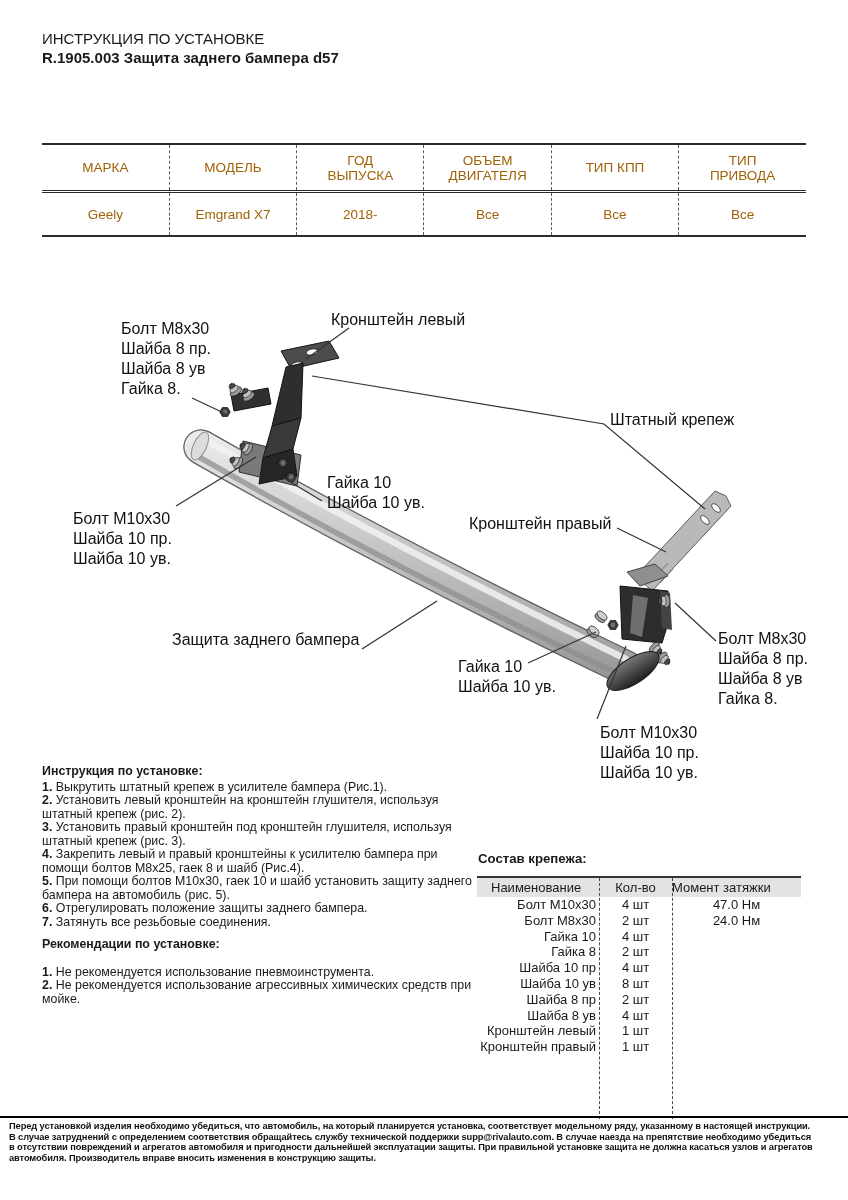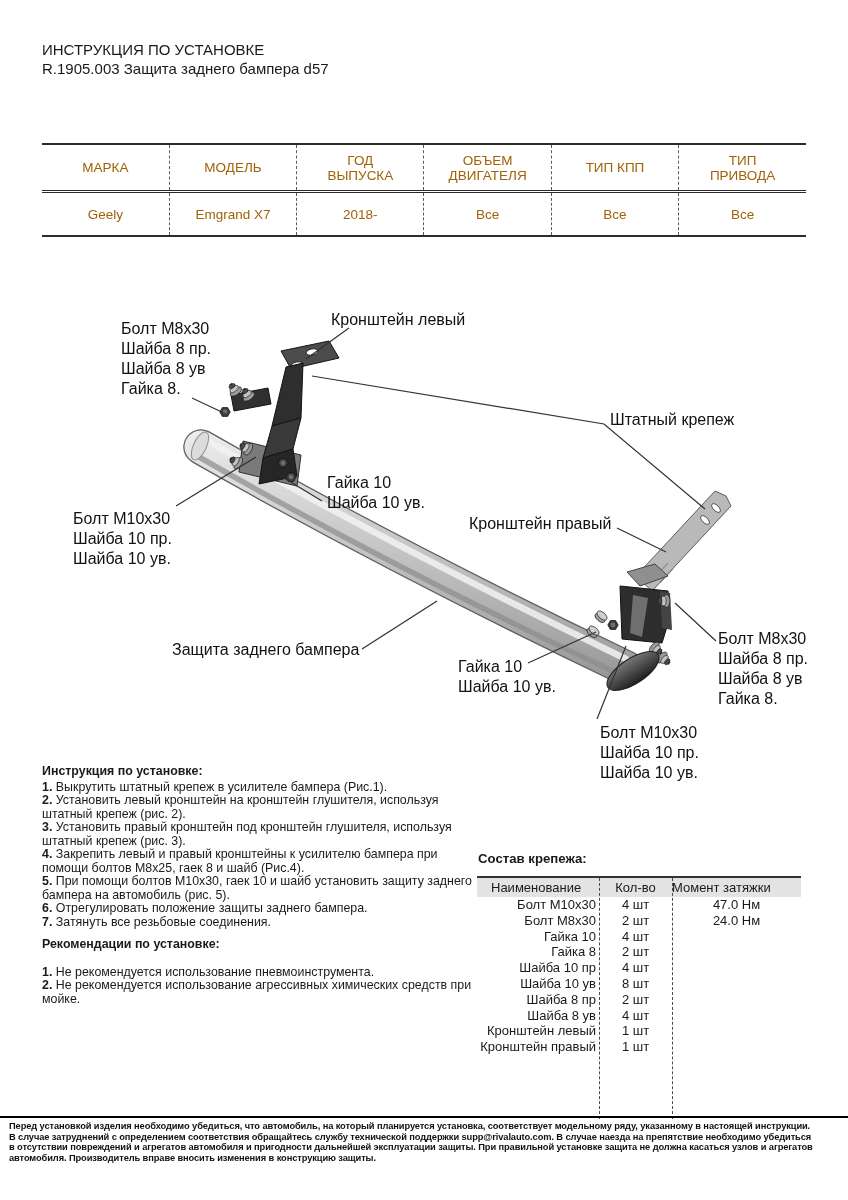--- a/index.html
+++ b/index.html
@@ -1,23 +1,23 @@
 <!DOCTYPE html>
 <html><head>
 <meta charset="utf-8">
 <style>
   html,body{margin:0;padding:0;}
   body{
     width:848px;height:1200px;position:relative;background:#ffffff;
     font-family:"Liberation Sans",sans-serif;color:#1a1a1a;overflow:hidden;
   }
   
-  .titles{position:absolute;left:42px;top:40px;font-size:15px;line-height:19px;}
+  .titles{position:absolute;left:42px;top:29px;font-size:15px;line-height:19px;}
   .titles .t1{font-weight:normal;}
-  .titles .t2{font-weight:normal;}
+  .titles .t2{font-weight:bold;}
   
   table.vehicle{
     position:absolute;left:42px;top:143px;width:764px;height:89px;
     border-collapse:collapse;table-layout:fixed;font-size:13.5px;color:#a16207;
     border-top:2px solid #2b2b2b;border-bottom:2px solid #2b2b2b;
   }
   table.vehicle thead tr{border-bottom:3px double #2b2b2b;}
   table.vehicle th,table.vehicle td{
     font-weight:normal;text-align:center;vertical-align:middle;
     white-space:pre-line;padding:0 4px;
@@ -184,21 +184,21 @@
 Шайба 8 ув
 Гайка 8.</div>
   <div class="dlabel" style="left:331px;top:10px;">Кронштейн левый</div>
   <div class="dlabel" style="left:610px;top:110px;">Штатный крепеж</div>
   <div class="dlabel" style="left:327px;top:173px;">Гайка 10
 Шайба 10 ув.</div>
   <div class="dlabel" style="left:469px;top:214px;">Кронштейн правый</div>
   <div class="dlabel" style="left:73px;top:209px;">Болт М10х30
 Шайба 10 пр.
 Шайба 10 ув.</div>
-  <div class="dlabel" style="left:172px;top:340px;">Защита заднего бампера</div>
+  <div class="dlabel" style="left:172px;top:330px;">Защита заднего бампера</div>
   <div class="dlabel" style="left:458px;top:357px;">Гайка 10
 Шайба 10 ув.</div>
   <div class="dlabel" style="left:718px;top:329px;">Болт М8х30
 Шайба 8 пр.
 Шайба 8 ув
 Гайка 8.</div>
   <div class="dlabel" style="left:600px;top:423px;">Болт М10х30
 Шайба 10 пр.
 Шайба 10 ув.</div>
 </div>

